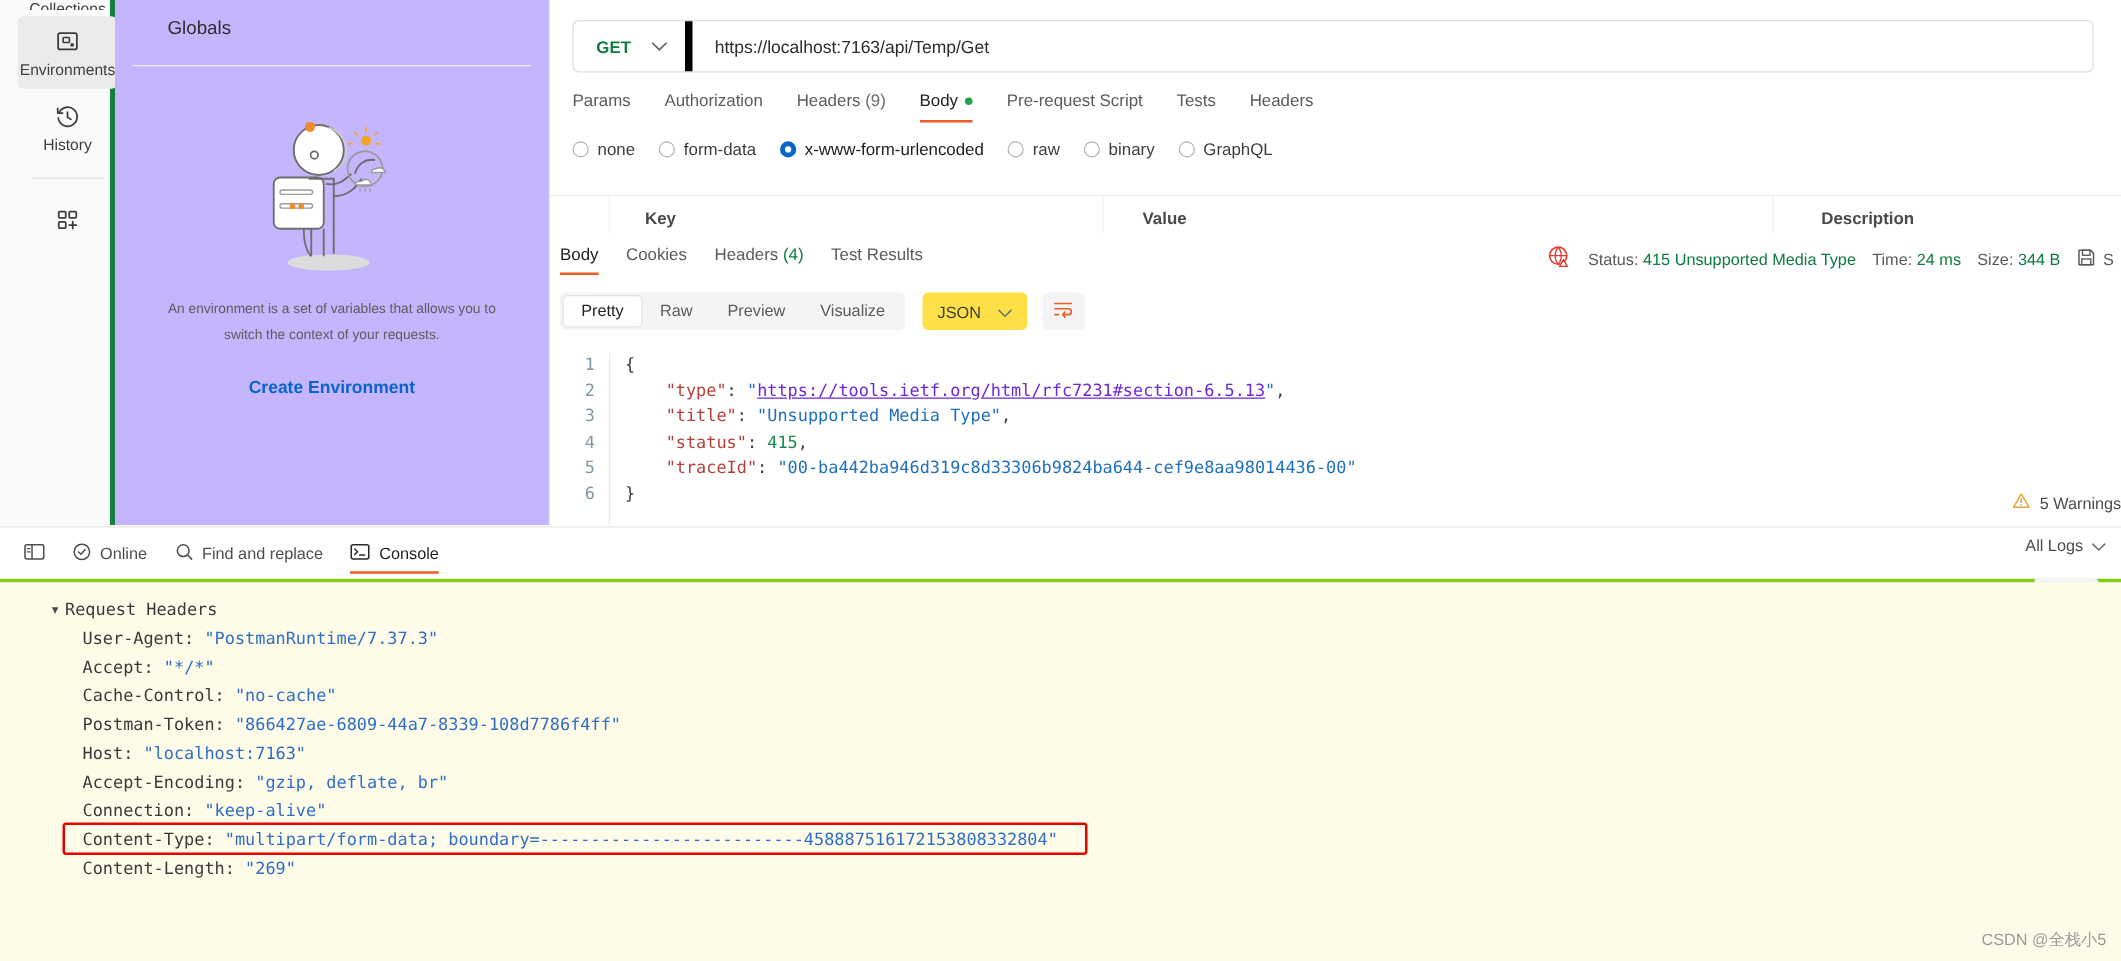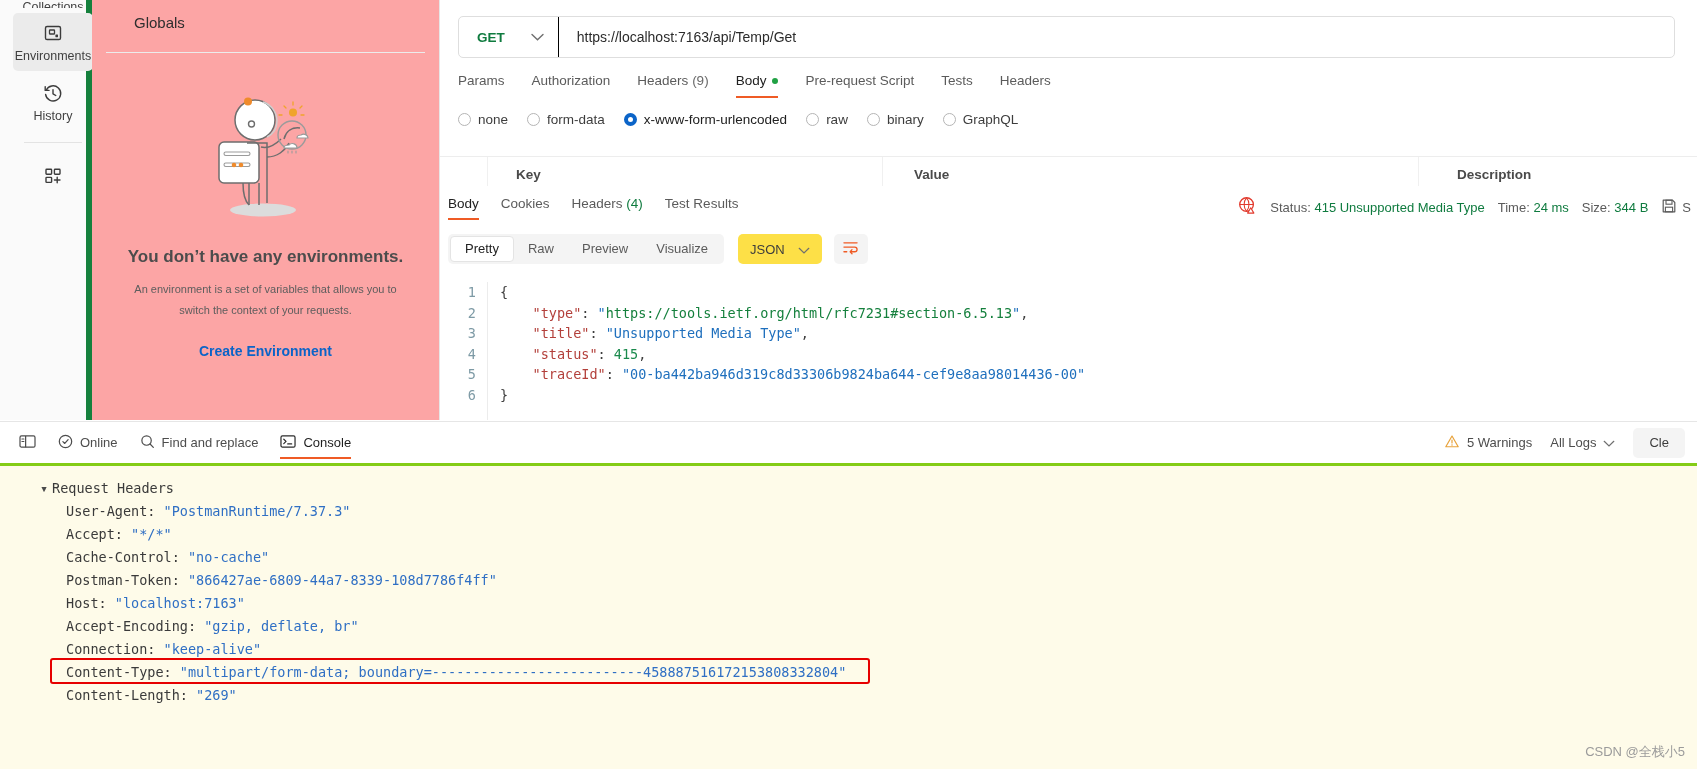--- a/index.html
+++ b/index.html
@@ -13,39 +13,39 @@
     color: #212121;
   }
   .app { position: relative; width: 1697px; height: 769px; }
 
   
   .top-area { position: absolute; left:0; top:0; width:1697px; height:420px; display:flex; }
 
   
   .rail {
     width: 92px; flex: 0 0 92px; background:#fafafa;
-    border-right:6px solid #15803d;
+    border-right:4px solid #15803d;
     padding-top: 0;
     display:flex; flex-direction:column; align-items:center;padding-left:20px;
   }
   .rail-item {
     width: 80px; padding: 9px 0 8px; margin: 0 0 2px 0;
     display:flex; flex-direction:column; align-items:center; gap:5px;
     border-radius: 5px; cursor:pointer;
     color:#3c3c3c;
   }
   .rail-item.clipped { height: 8px; overflow:hidden; padding:0; margin-bottom:5px;}
   .rail-item.active { background:#ebebeb; }
   .rail-label { font-size: 12.5px; line-height: 14px; color:#3f3f3f; }
   .rail-icon { width:22px; height:22px; display:block; }
   .rail-sep { width:58px; height:1px; background:#e3e3e3; margin:9px 0 13px; }
 
   
   .globals-panel {
-    width: 348px; flex:0 0 348px; background:#fca5a5;
+    width: 348px; flex:0 0 348px; background:#c4b5fd;
     border-right:1px solid #e6e6e6; position:relative;
   }
   .globals-title {
     font-size:15px; color:#2e2e2e; padding: 14px 0 0 42px;
   }
   .globals-divider { position:absolute; left:14px; right:14px; top:52px; height:1px; background:#ececec; }
   .empty-wrap { padding-top: 56px; text-align:center; }
   .empty-illus { display:block; margin: 0 auto; }
   .empty-title {
     margin-top: 22px; font-size:17px; font-weight:bold; color:#4c4c4c;
@@ -58,22 +58,22 @@
   }
 
   
   .req-pane { flex:1; background:#ffffff; position:relative; }
   .url-row { display:flex; align-items:center; padding: 16px 22px 0 18px; }
   .url-bar {
     display:flex; align-items:center; height:42px; width:100%;
     border:1px solid #dedede; border-radius:5px; background:#fff;
   }
   .method {
-    display:flex; align-items:center; gap:26px; padding:0 14px 0 18px; height:100%;
-    border-right:1px solid #000000;
+    display:flex; align-items:center; gap:16px; padding:0 14px 0 18px; height:100%;
+    border-right:6px solid #000000;
   }
   .method-label { color:#0f7b3f; font-weight:bold; font-size:13.5px; }
   .chev { color:#6f6f6f; font-size:12px; }
   .url-text { padding-left:18px; font-size:14px; color:#2b2b2b; }
 
   .req-tabs { display:flex; align-items:flex-end; gap:27px; padding: 17px 0 0 18px; height: 40px;}
   .req-tab {
     font-size:13.5px; color:#5b5b5b; padding-bottom:8px; cursor:pointer;
     border-bottom:2px solid transparent; position:relative; white-space:nowrap;
   }
@@ -141,39 +141,39 @@
   }
   .gutter {
     width:40px; flex:0 0 40px; text-align:right; padding-right:11px; color:#7d9aa5;
     border-right:1px solid #ececec; line-height:20.5px;
   }
   .code-lines { padding-left:12px; line-height:20.5px; white-space:pre; }
   .t-punc { color:#3c3c3c; }
   .t-key  { color:#b3403b; }
   .t-str  { color:#1e6fbd; }
   .t-num  { color:#1a8a4c; }
-  .t-link { color:#15803d; }
+  .t-link { color:#6d28d9; text-decoration:underline; }
 
   
   .console-bar {
     position:absolute; left:0; top:421px; right:0; height:45px;
     border-top:1px solid #e6e6e6; border-bottom:3px solid #84cc16;
     background:#ffffff; display:flex; align-items:center; padding:0 0 0 8px;
   }
   .cb-item {
     display:flex; align-items:center; gap:7px; font-size:13px; color:#4d4d4d;
     padding:0 11px; height:100%; cursor:pointer; position:relative;
   }
   .cb-item.active { color:#1f1f1f; }
   .cb-item.active::after {
     content:""; position:absolute; left:11px; right:11px; bottom:4px; height:2px; background:#ef5b25;
   }
   .cb-right {
-    margin-left:auto; display:flex; align-items:center; gap:18px; padding-right:12px;
-    font-size:13px; color:#4d4d4d;
+    margin-left:auto; display:flex; align-items:center; gap:18px; padding-right:0;
+    font-size:13px; color:#4d4d4d;flex-direction:column;
   }
   .warn { display:flex; align-items:center; gap:7px; }
   .clear-btn {
     background:#f4f4f4; border-radius:5px; height:30px; display:flex; align-items:center;
     padding:0 16px; color:#3d3d3d; cursor:pointer;
   }
 
   .console-body {
     position:absolute; left:0; top:466px; right:0; bottom:0;
     background:#fefbe9;
@@ -272,21 +272,20 @@
             <circle cx="101" cy="48" r="14" stroke="#9b9b9b" stroke-width="1.4" fill="none"></circle>
             <path d="M93 52c2 -8 8 -12 16 -11" stroke="#6e6e6e" stroke-width="1.5" fill="none"></path>
             <circle cx="102" cy="25.5" r="4" fill="#f0a42b"></circle>
             <path d="M102 18v-3M109 21l2-2M95 21l-2-2M110 28h3M91 28h-3" stroke="#f0a42b" stroke-width="1.3" stroke-linecap="round"></path>
 
             <path d="M110 48c3-2 7 0 7 3h-11c0-2 2-3 4-3z" stroke="#9b9b9b" stroke-width="1.2" fill="#fff"></path>
             <path d="M98 58c3-3 8-1 8 3h-13c0-2 2-3 5-3z" stroke="#9b9b9b" stroke-width="1.2" fill="#fff"></path>
             <path d="M97 64v2M101 64v2M105 64v2" stroke="#9b9b9b" stroke-width="1.1" stroke-linecap="round"></path>
           </svg>
         </span>
-        <div class="empty-title">You don’t have any environments.</div>
         <div class="empty-desc">An environment is a set of variables that allows you to switch the context of your requests.</div>
         <div class="create-env">Create Environment</div>
       </div>
     </div>
 
     <div class="req-pane">
 
       <div class="url-row">
         <div class="url-bar">
           <div class="method">

